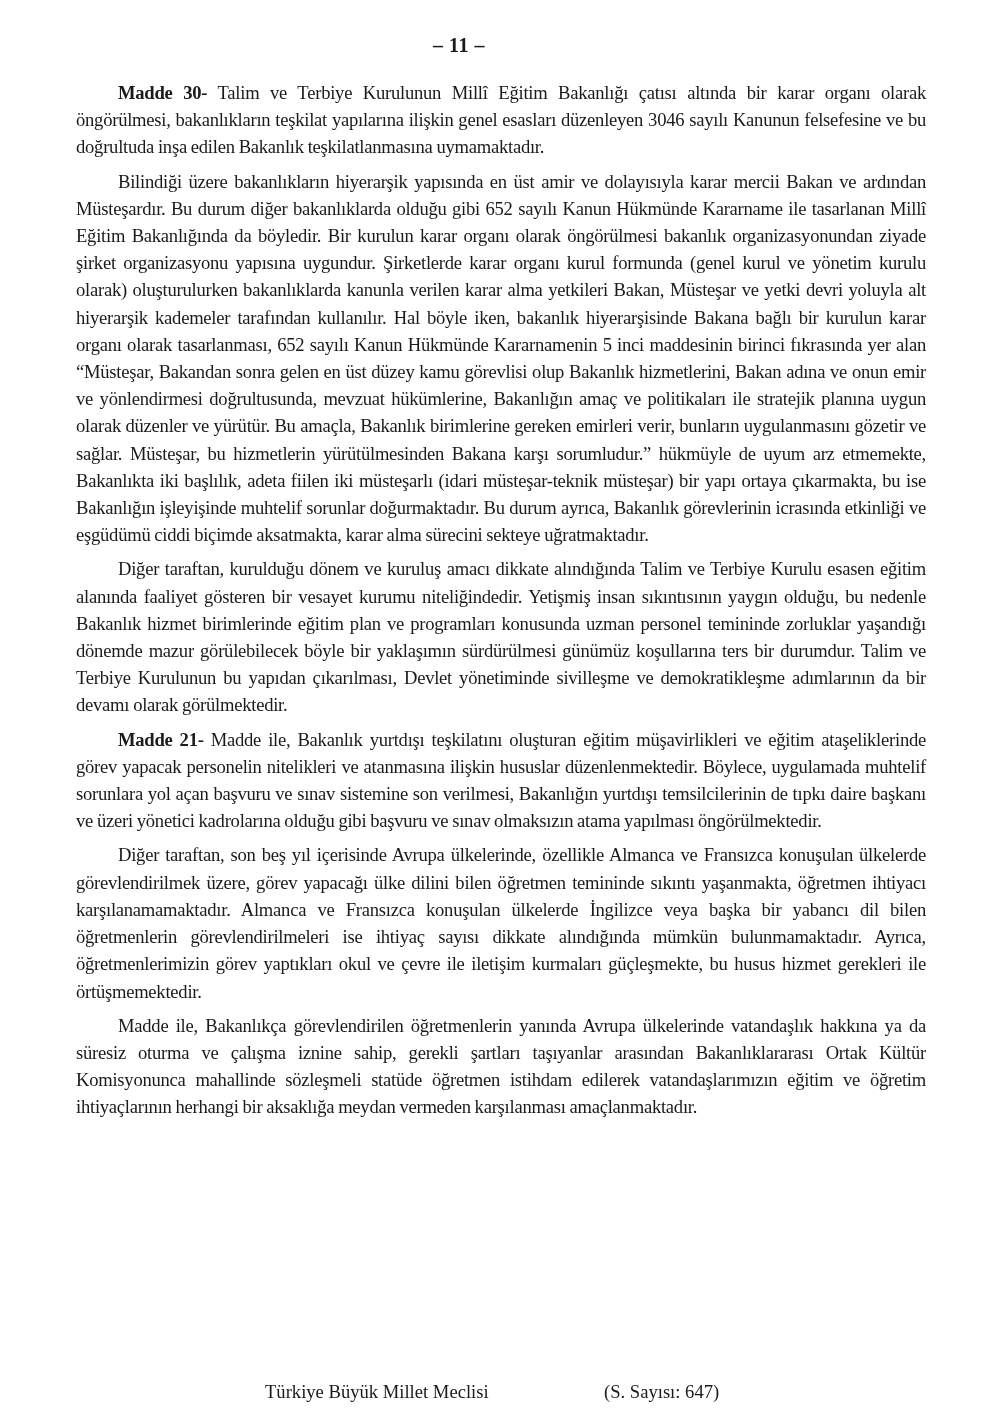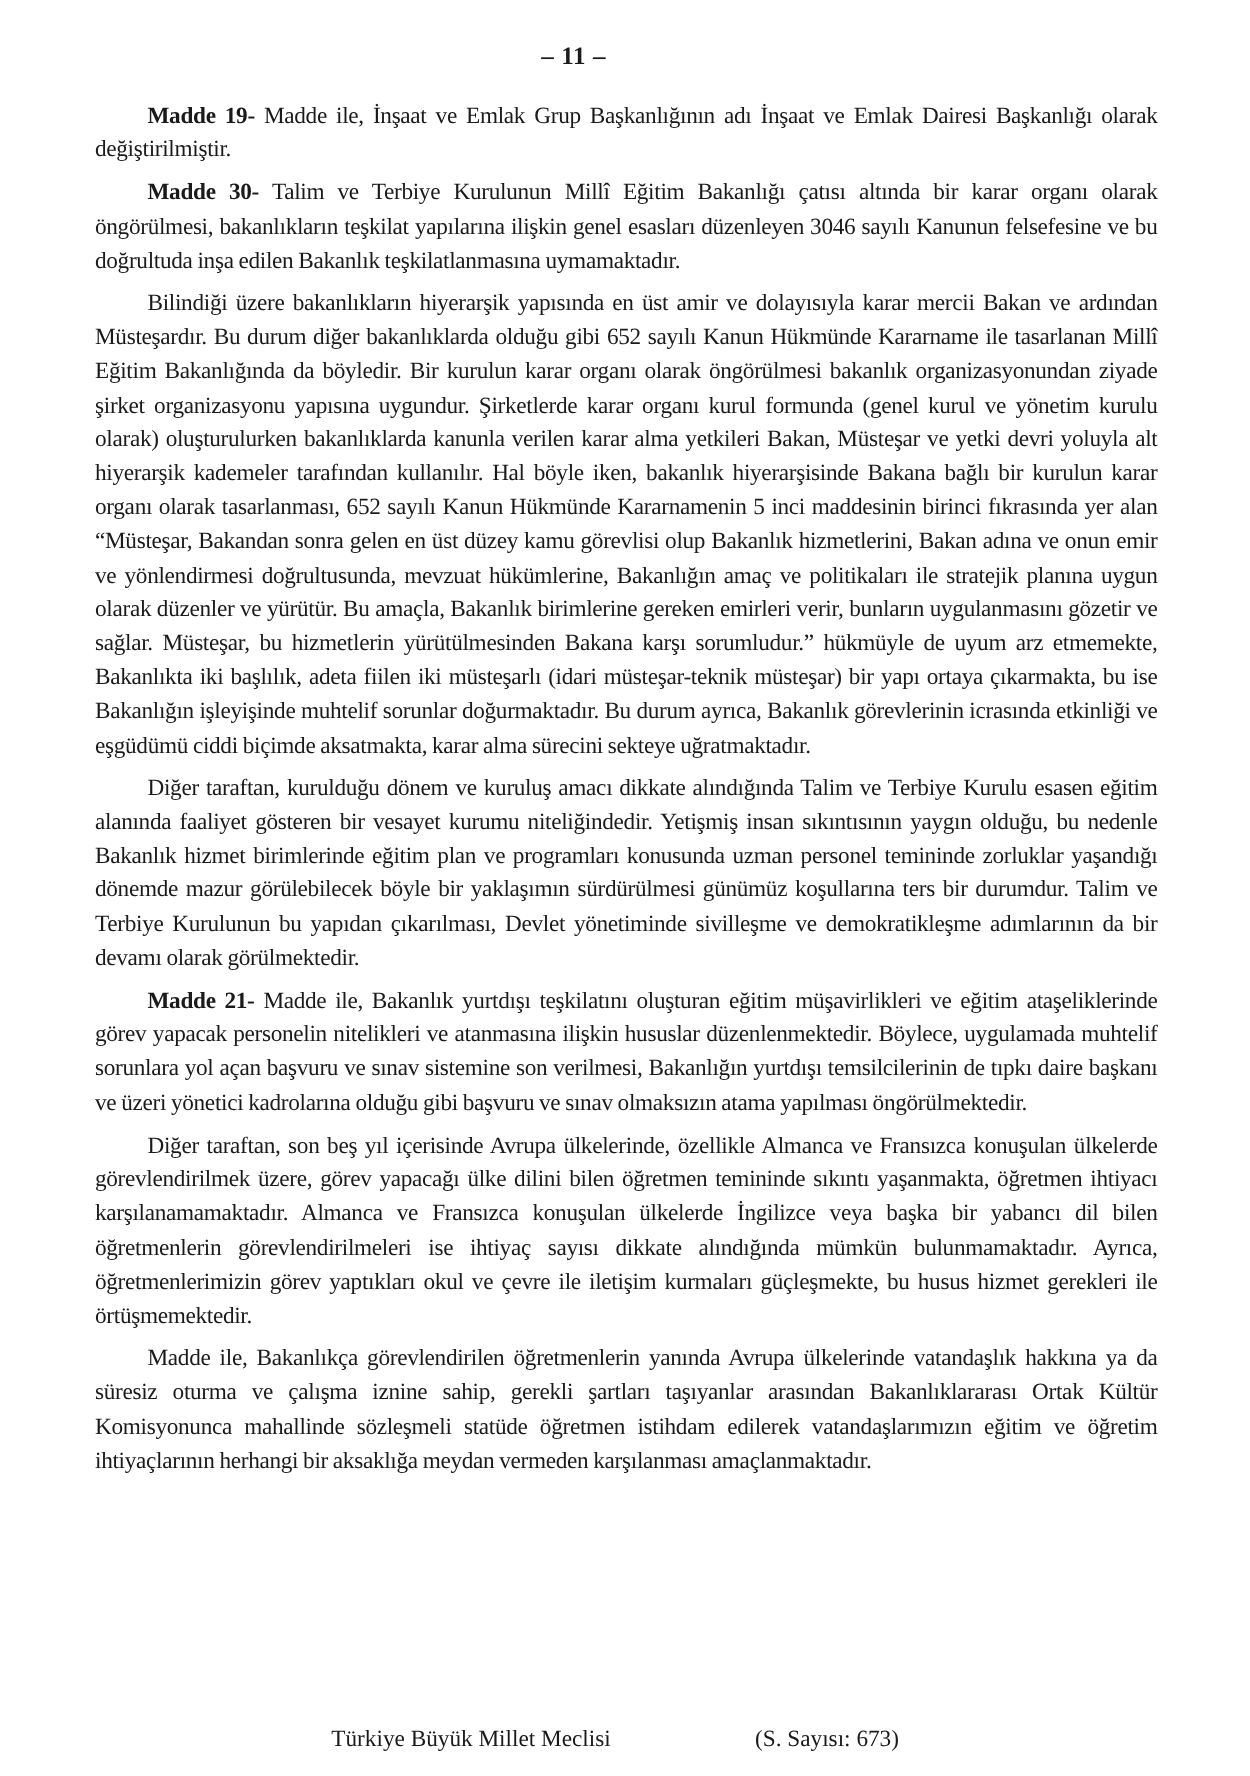--- a/index.html
+++ b/index.html
@@ -61,31 +61,30 @@
       left: 604px;
       white-space: nowrap;
     }
   </style>
 </head>
 <body>
 
 <div class="page-number">– 11 –</div>
 
 <div class="content">
-  <p class="para"><span class="lead">Madde 19-</span><span> Madde ile, İnşaat ve Emlak Grup Başkanlığının adı İnşaat ve Emlak Dairesi Başkanlığı olarak değiştirilmiştir.</span></p>
 
   <p class="para"><span class="lead">Madde 30-</span><span> Talim ve Terbiye Kurulunun Millî Eğitim Bakanlığı çatısı altında bir karar organı olarak öngörülmesi, bakanlıkların teşkilat yapılarına ilişkin genel esasları düzenleyen 3046 sayılı Kanunun felsefesine ve bu doğrultuda inşa edilen Bakanlık teşkilatlanmasına uymamaktadır.</span></p>
 
   <p class="para"><span>Bilindiği üzere bakanlıkların hiyerarşik yapısında en üst amir ve dolayısıyla karar mercii Bakan ve ardından Müsteşardır. Bu durum diğer bakanlıklarda olduğu gibi 652 sayılı Kanun Hükmünde Kararname ile tasarlanan Millî Eğitim Bakanlığında da böyledir. Bir kurulun karar organı olarak öngörülmesi bakanlık organizasyonundan ziyade şirket organizasyonu yapısına uygundur. Şirketlerde karar organı kurul formunda (genel kurul ve yönetim kurulu olarak) oluşturulurken bakanlıklarda kanunla verilen karar alma yetkileri Bakan, Müsteşar ve yetki devri yoluyla alt hiyerarşik kademeler tarafından kullanılır. Hal böyle iken, bakanlık hiyerarşisinde Bakana bağlı bir kurulun karar organı olarak tasarlanması, 652 sayılı Kanun Hükmünde Kararnamenin 5 inci maddesinin birinci fıkrasında yer alan “Müsteşar, Bakandan sonra gelen en üst düzey kamu görevlisi olup Bakanlık hizmetlerini, Bakan adına ve onun emir ve yönlendirmesi doğrultusunda, mevzuat hükümlerine, Bakanlığın amaç ve politikaları ile stratejik planına uygun olarak düzenler ve yürütür. Bu amaçla, Bakanlık birimlerine gereken emirleri verir, bunların uygulanmasını gözetir ve sağlar. Müsteşar, bu hizmetlerin yürütülmesinden Bakana karşı sorumludur.” hükmüyle de uyum arz etmemekte, Bakanlıkta iki başlılık, adeta fiilen iki müsteşarlı (idari müsteşar-teknik müsteşar) bir yapı ortaya çıkarmakta, bu ise Bakanlığın işleyişinde muhtelif sorunlar doğurmaktadır. Bu durum ayrıca, Bakanlık görevlerinin icrasında etkinliği ve eşgüdümü ciddi biçimde aksatmakta, karar alma sürecini sekteye uğratmaktadır.</span></p>
 
   <p class="para"><span>Diğer taraftan, kurulduğu dönem ve kuruluş amacı dikkate alındığında Talim ve Terbiye Kurulu esasen eğitim alanında faaliyet gösteren bir vesayet kurumu niteliğindedir. Yetişmiş insan sıkıntısının yaygın olduğu, bu nedenle Bakanlık hizmet birimlerinde eğitim plan ve programları konusunda uzman personel temininde zorluklar yaşandığı dönemde mazur görülebilecek böyle bir yaklaşımın sürdürülmesi günümüz koşullarına ters bir durumdur. Talim ve Terbiye Kurulunun bu yapıdan çıkarılması, Devlet yönetiminde sivilleşme ve demokratikleşme adımlarının da bir devamı olarak görülmektedir.</span></p>
 
   <p class="para"><span class="lead">Madde 21-</span><span> Madde ile, Bakanlık yurtdışı teşkilatını oluşturan eğitim müşavirlikleri ve eğitim ataşeliklerinde görev yapacak personelin nitelikleri ve atanmasına ilişkin hususlar düzenlenmektedir. Böylece, uygulamada muhtelif sorunlara yol açan başvuru ve sınav sistemine son verilmesi, Bakanlığın yurtdışı temsilcilerinin de tıpkı daire başkanı ve üzeri yönetici kadrolarına olduğu gibi başvuru ve sınav olmaksızın atama yapılması öngörülmektedir.</span></p>
 
   <p class="para"><span>Diğer taraftan, son beş yıl içerisinde Avrupa ülkelerinde, özellikle Almanca ve Fransızca konuşulan ülkelerde görevlendirilmek üzere, görev yapacağı ülke dilini bilen öğretmen temininde sıkıntı yaşanmakta, öğretmen ihtiyacı karşılanamamaktadır. Almanca ve Fransızca konuşulan ülkelerde İngilizce veya başka bir yabancı dil bilen öğretmenlerin görevlendirilmeleri ise ihtiyaç sayısı dikkate alındığında mümkün bulunmamaktadır. Ayrıca, öğretmenlerimizin görev yaptıkları okul ve çevre ile iletişim kurmaları güçleşmekte, bu husus hizmet gerekleri ile örtüşmemektedir.</span></p>
 
   <p class="para"><span>Madde ile, Bakanlıkça görevlendirilen öğretmenlerin yanında Avrupa ülkelerinde vatandaşlık hakkına ya da süresiz oturma ve çalışma iznine sahip, gerekli şartları taşıyanlar arasından Bakanlıklararası Ortak Kültür Komisyonunca mahallinde sözleşmeli statüde öğretmen istihdam edilerek vatandaşlarımızın eğitim ve öğretim ihtiyaçlarının herhangi bir aksaklığa meydan vermeden karşılanması amaçlanmaktadır.</span></p>
 </div>
 
 <div class="footer">
   <span class="footer-left">Türkiye Büyük Millet Meclisi</span>
-  <span class="footer-right">(S. Sayısı: 673)</span>
+  <span class="footer-right">(S. Sayısı: 647)</span>
 </div>
 
 </body></html>

